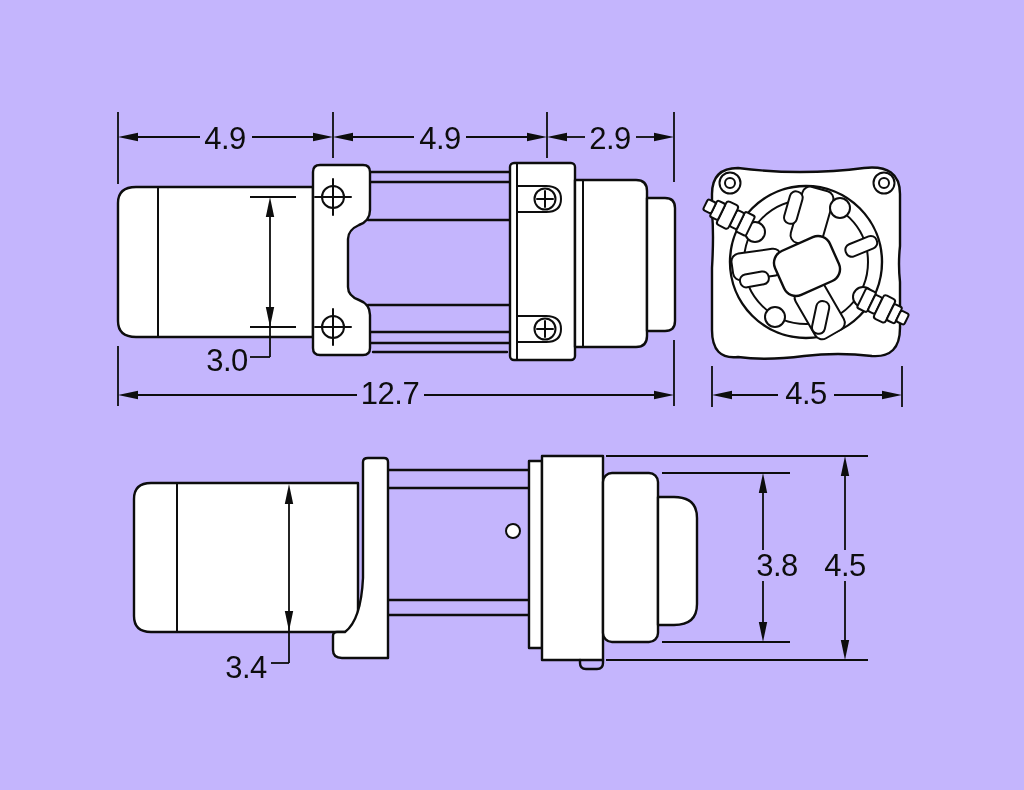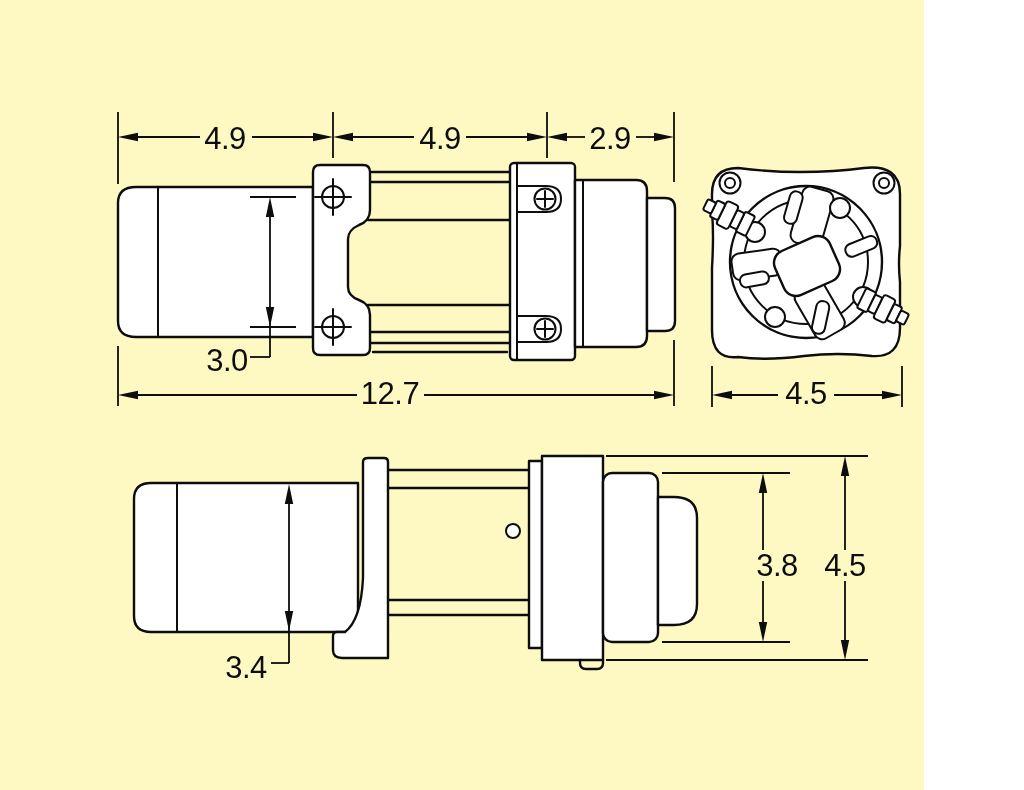--- a/index.html
+++ b/index.html
@@ -1,16 +1,16 @@
 <!DOCTYPE html>
 <html><head>
 <meta charset="utf-8">
 <style>
   html,body{margin:0;padding:0;background:#ffffff;}
-  .stage{position:relative;width:924px;height:790px;background:#fef9c3;overflow:hidden;}
+  .stage{position:relative;width:1024px;height:790px;background:#c4b5fd;overflow:hidden;}
   .sf{stroke:#0d0d0d;fill:#ffffff;stroke-width:2.4;stroke-linejoin:round;stroke-linecap:round;}
   .s {stroke:#0d0d0d;fill:none;stroke-width:2.4;stroke-linecap:round;}
   .t {stroke:#0d0d0d;fill:none;stroke-width:2;stroke-linecap:round;}
   .tf{stroke:#0d0d0d;fill:#ffffff;stroke-width:2;stroke-linejoin:round;}
   .d {stroke:#0d0d0d;fill:none;stroke-width:1.8;stroke-linecap:butt;}
   .ah{fill:#0d0d0d;stroke:none;}
   text.dim{font-family:"Liberation Sans","DejaVu Sans",sans-serif;font-size:31px;fill:#0d0d0d;text-anchor:middle;letter-spacing:-0.5px;}
 </style>
 </head>
 <body>

